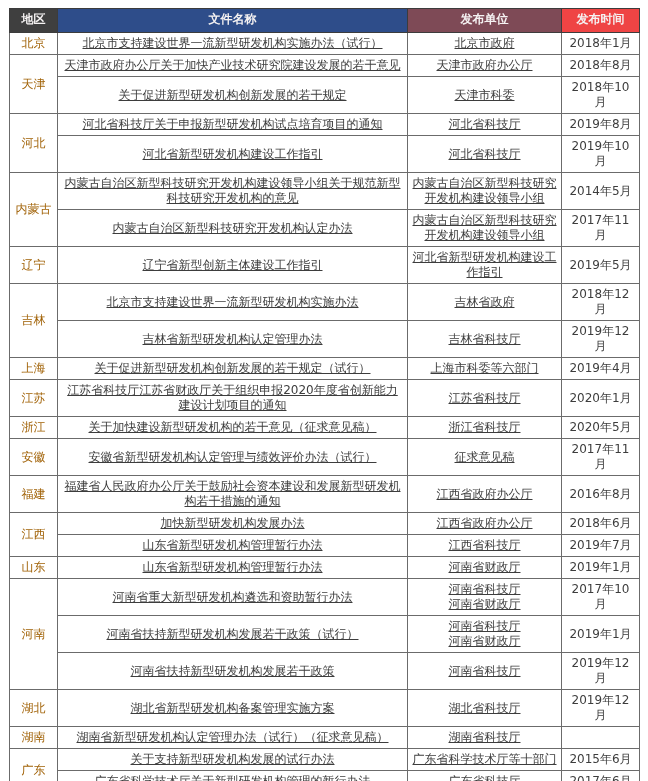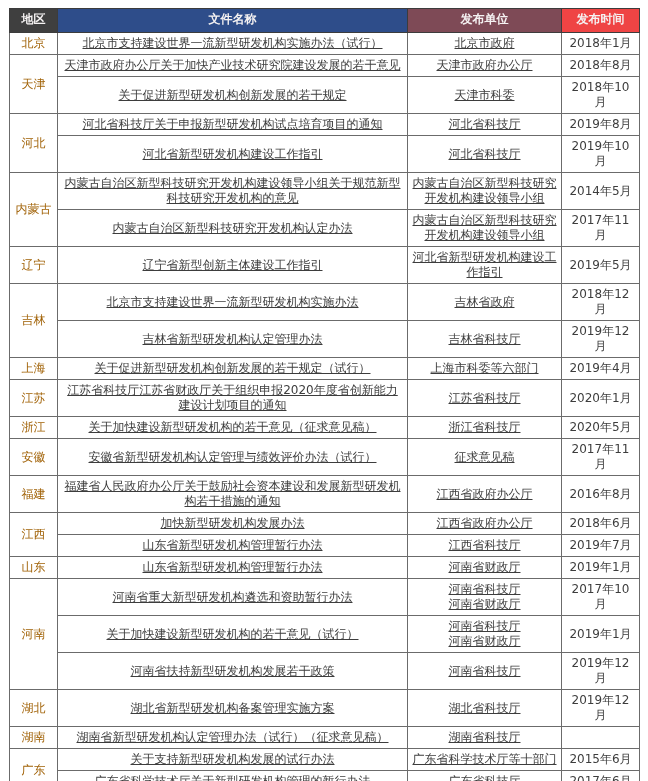--- a/index.html
+++ b/index.html
@@ -166,21 +166,21 @@
           <td class="time">2019年1月</td>
         </tr>
         <tr>
           <td class="region" rowspan="3">河南</td>
           <td class="title">河南省重大新型研发机构遴选和资助暂行办法</td>
           <td class="publisher">河南省科技厅
 河南省财政厅</td>
           <td class="time">2017年10月</td>
         </tr>
         <tr>
-          <td class="title">关于加快建设新型研发机构的若干意见（试行）</td>
+          <td class="title">河南省扶持新型研发机构发展若干政策（试行）</td>
           <td class="publisher">河南省科技厅
 河南省财政厅</td>
           <td class="time">2019年1月</td>
         </tr>
         <tr>
           <td class="title">河南省扶持新型研发机构发展若干政策</td>
           <td class="publisher">河南省科技厅</td>
           <td class="time">2019年12月</td>
         </tr>
         <tr>

